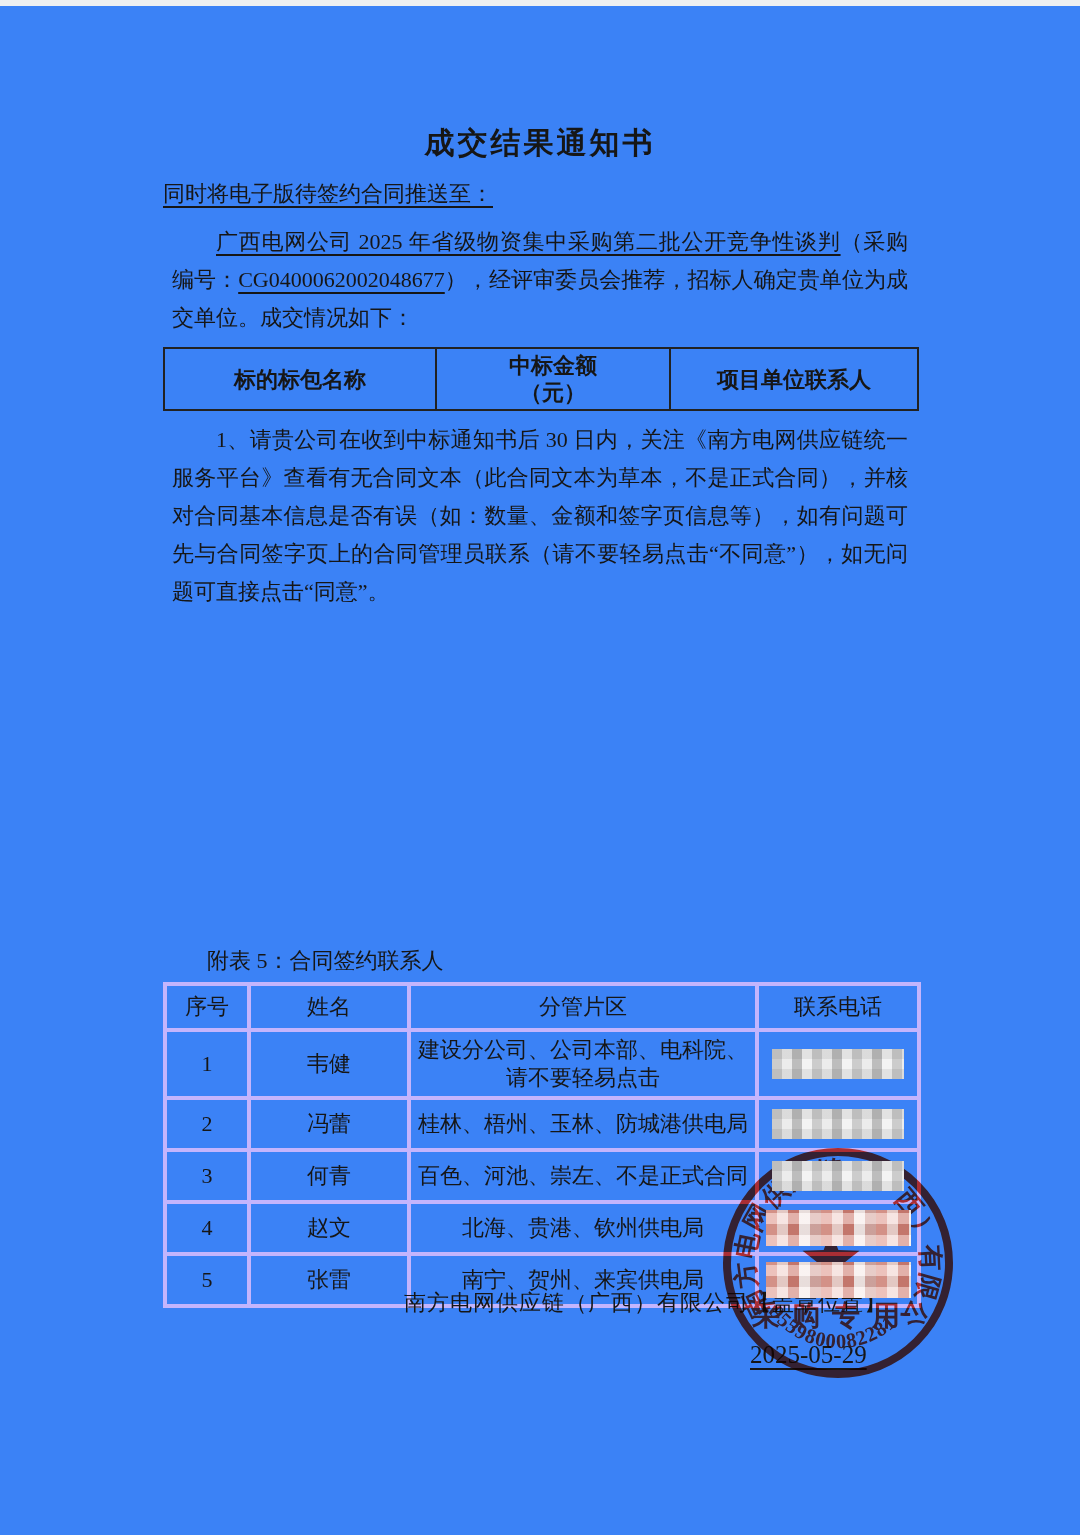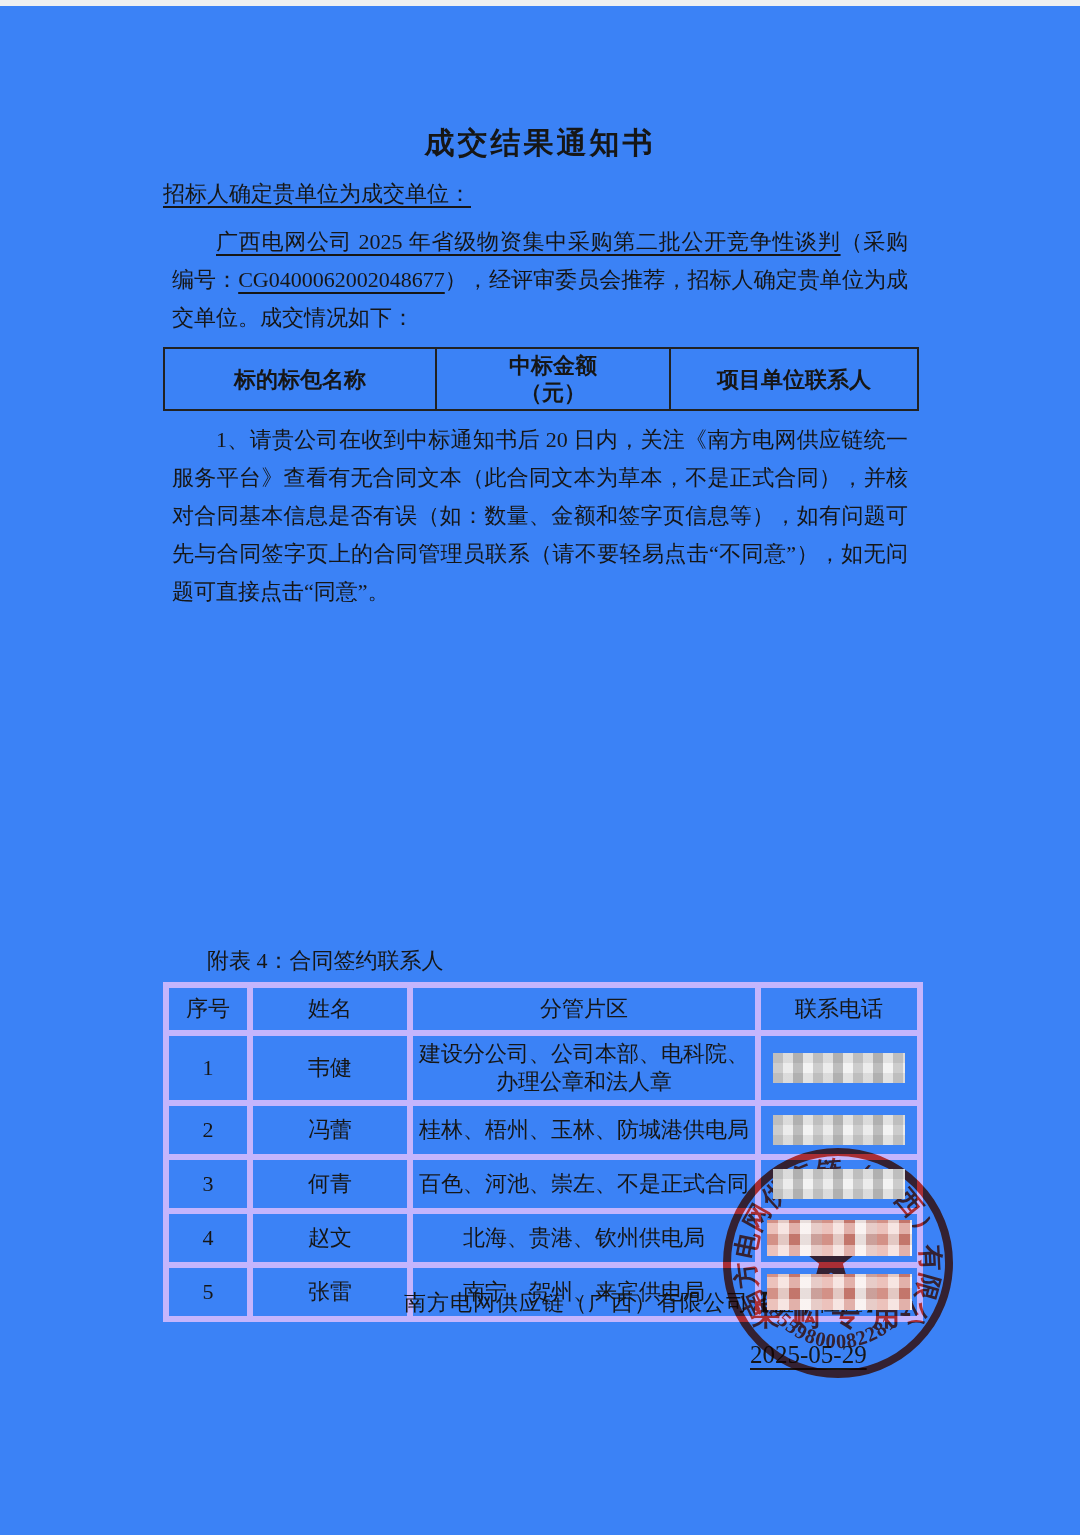--- a/index.html
+++ b/index.html
@@ -22,21 +22,21 @@
   table.award th,table.award td{border:2px solid #222;}
   table.award th{
     font-family:"Liberation Sans","DejaVu Sans",sans-serif;font-weight:bold;font-size:22px;
     height:56px;line-height:27px;text-align:center;padding:2px;
   }
   table.award td{height:84px;text-align:center;font-size:22px;padding:4px 6px;}
   .pkg-cell{line-height:29px;}
   
   .appendix-caption{position:absolute;left:163px;top:942px;width:754px;font-size:22px;line-height:38px;padding-left:44px;box-sizing:border-box;}
   table.appendix{position:absolute;left:163px;top:982px;width:754px;border-collapse:collapse;table-layout:fixed;}
-  table.appendix th,table.appendix td{border:6px solid #c4b5fd;text-align:center;font-size:22px;padding:2px 6px;}
+  table.appendix th,table.appendix td{border:4px solid #c4b5fd;text-align:center;font-size:22px;padding:2px 6px;}
   table.appendix th{font-weight:normal;height:38px;}
   table.appendix td{height:44px;line-height:28px;}
   table.appendix tr.tall td{height:60px;}
   
   .mosaic{
     background:
       repeating-linear-gradient(0deg, rgba(0,0,0,0.07) 0 10px, rgba(255,255,255,0) 10px 20px),
       repeating-linear-gradient(90deg, #cccccc 0 10px, #ececec 10px 20px, #bdbdbd 20px 30px, #f3f3f3 30px 40px);
   }
   .mosaic-pink{
@@ -59,21 +59,21 @@
 </head>
 <body>
 
 <div class="page">
 
   <div class="content">
 
     <h1 class="doc-title">成交结果通知书</h1>
 
     <div class="greeting">
-      <span class="uline">招标人确定贵单位为成交单位：</span>
+      <span class="uline">同时将电子版待签约合同推送至：</span>
     </div>
 
     <p class="bodytext ind"><span class="uline">广西电网公司 2025 年省级物资集中采购第二批公开竞争性谈判</span><span>（采购编号：</span><span class="uline">CG0400062002048677</span><span>），经评审委员会推荐，招标人确定贵单位为成交单位。成交情况如下：</span></p>
 
     <table class="award">
       <colgroup>
           <col style="width:272px">
           <col style="width:234px">
           <col style="width:248px">
         </colgroup>
@@ -82,44 +82,44 @@
         <th>标的标包名称</th>
         <th>
           <div>中标金额</div>
           <div>（元）</div>
         </th>
         <th>项目单位联系人</th>
       </tr>
     </tbody>
       </table>
 
-    <p class="bodytext ind">1、请贵公司在收到中标通知书后 20 日内，关注《南方电网供应链统一服务平台》查看有无合同文本（此合同文本为草本，不是正式合同），并核对合同基本信息是否有误（如：数量、金额和签字页信息等），如有问题可先与合同签字页上的合同管理员联系（请不要轻易点击“不同意”），如无问题可直接点击“同意”。</p>
+    <p class="bodytext ind">1、请贵公司在收到中标通知书后 30 日内，关注《南方电网供应链统一服务平台》查看有无合同文本（此合同文本为草本，不是正式合同），并核对合同基本信息是否有误（如：数量、金额和签字页信息等），如有问题可先与合同签字页上的合同管理员联系（请不要轻易点击“不同意”），如无问题可直接点击“同意”。</p>
 
   </div>
 
-  <div class="appendix-caption">附表 4：合同签约联系人</div>
+  <div class="appendix-caption">附表 5：合同签约联系人</div>
 
   <table class="appendix">
     <colgroup>
         <col style="width:84px">
         <col style="width:160px">
         <col style="width:348px">
         <col style="width:162px">
       </colgroup>
     <tbody>
         <tr>
       <th>序号</th>
       <th>姓名</th>
       <th>分管片区</th>
       <th>联系电话</th>
     </tr>
     <tr class="tall">
       <td>1</td>
       <td>韦健</td>
-      <td>建设分公司、公司本部、电科院、办理公章和法人章</td>
+      <td>建设分公司、公司本部、电科院、请不要轻易点击</td>
       <td>
             <div class="mosaic phone-mosaic"></div>
           </td>
     </tr>
     <tr>
       <td>2</td>
       <td>冯蕾</td>
       <td>桂林、梧州、玉林、防城港供电局</td>
       <td>
             <div class="mosaic phone-mosaic"></div>

